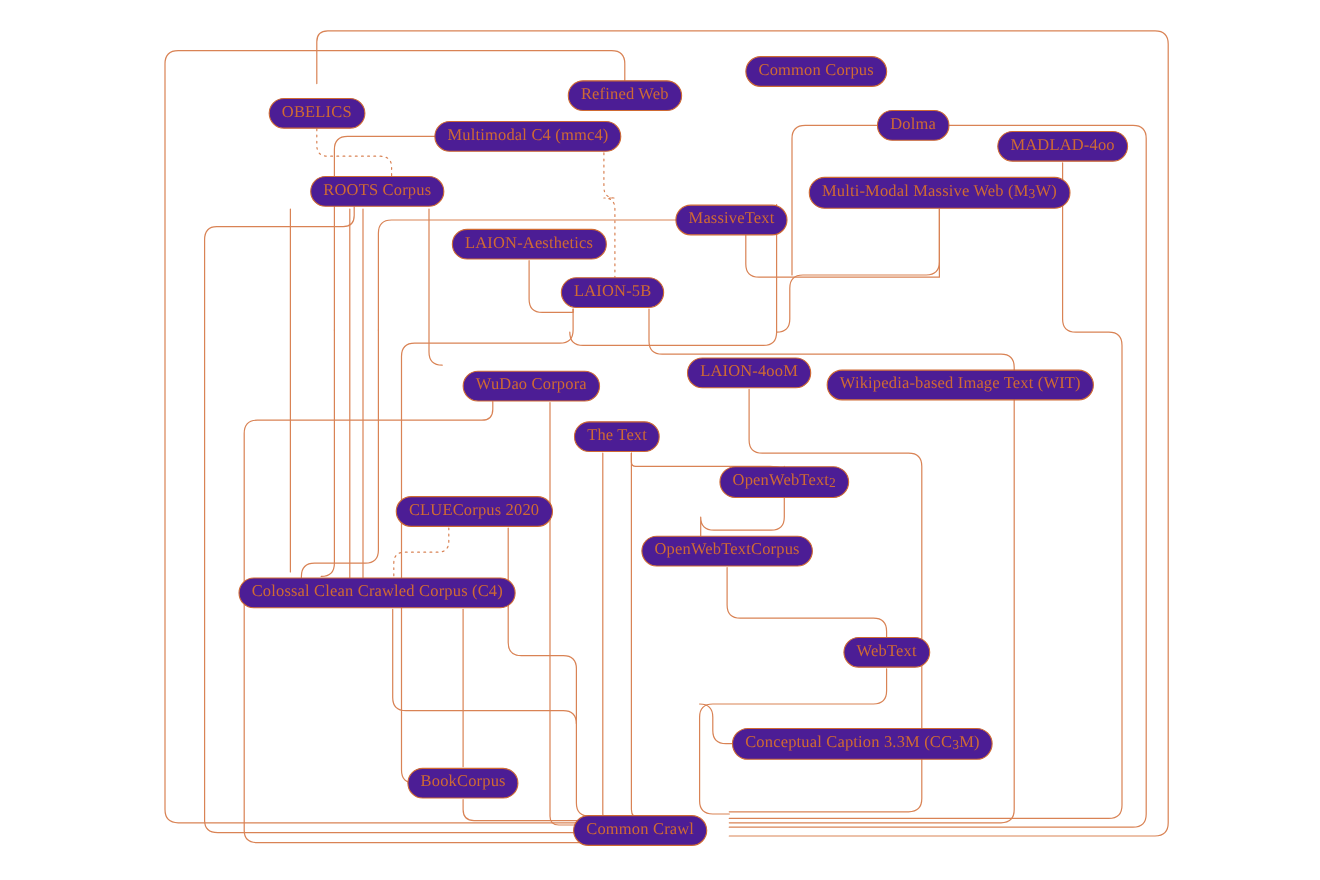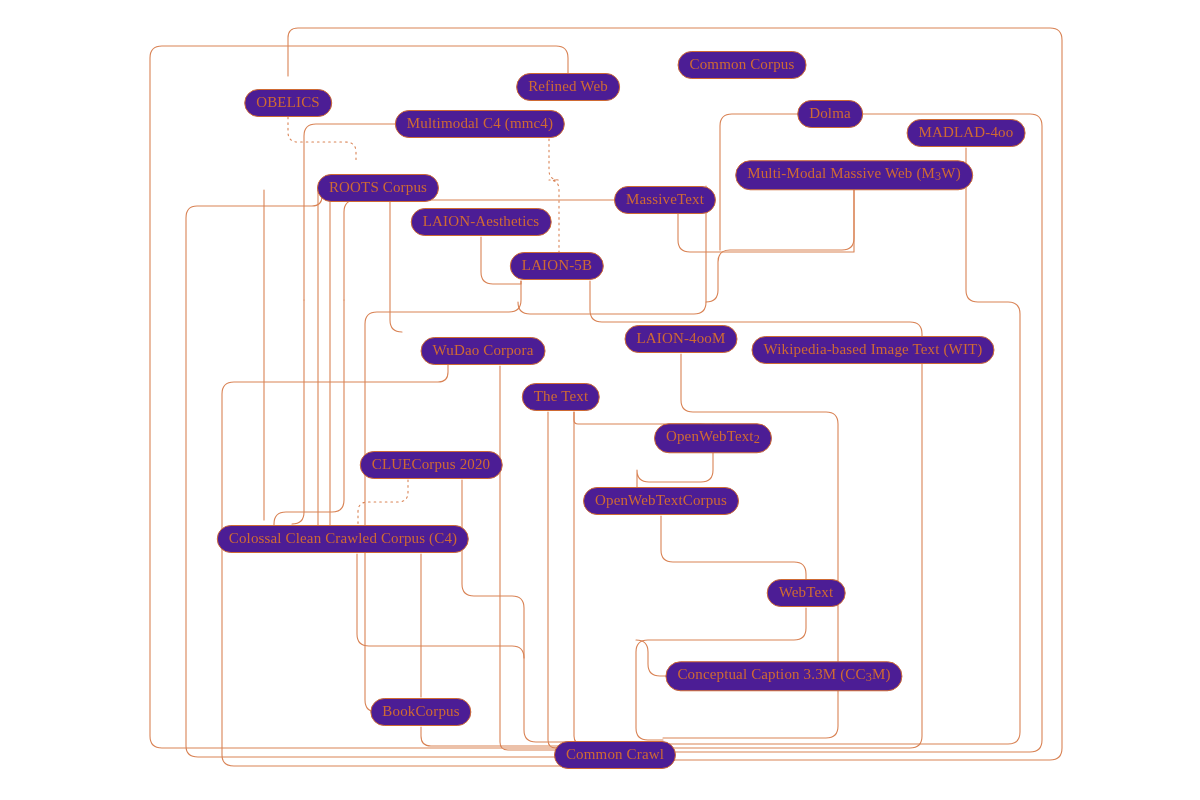--- a/index.html
+++ b/index.html
@@ -158,21 +158,21 @@
       </div>
       <div class="node" style="left: 966px; top: 133px;">
         <span class="lbl">MADLAD-4oo</span>
       </div>
       <div class="node" style="left: 480px; top: 124px;">
         <span class="lbl">Multimodal C4 (mmc4)</span>
       </div>
       <div class="node" style="left: 854px; top: 175px;">
         <span class="lbl">Multi-Modal Massive Web (M<sub>3</sub>W)</span>
       </div>
-      <div class="node" style="left: 343px; top: 188px; margin-left: 35px;">
+      <div class="node" style="left: 343px; top: 174px;">
         <span class="lbl">ROOTS Corpus</span>
       </div>
       <div class="node" style="left: 665px; top: 200px;">
         <span class="lbl">MassiveText</span>
       </div>
       <div class="node" style="left: 481px; top: 222px;">
         <span class="lbl">LAION-Aesthetics</span>
       </div>
       <div class="node" style="left: 557px; top: 266px;">
         <span class="lbl">LAION-5B</span>
@@ -203,18 +203,18 @@
       </div>
       <div class="node" style="left: 806px; top: 593px;">
         <span class="lbl">WebText</span>
       </div>
       <div class="node" style="left: 784px; top: 676px;">
         <span class="lbl">Conceptual Caption 3.3M (CC<sub>3</sub>M)</span>
       </div>
       <div class="node" style="left: 421px; top: 712px;">
         <span class="lbl">BookCorpus</span>
       </div>
-      <div class="node" style="left: 615px; top: 755px;">
+      <div class="node" style="left: 582px; top: 755px;">
         <span class="lbl">Common Crawl</span>
       </div>
     </div>
 
 </div>
 
 </body></html>

